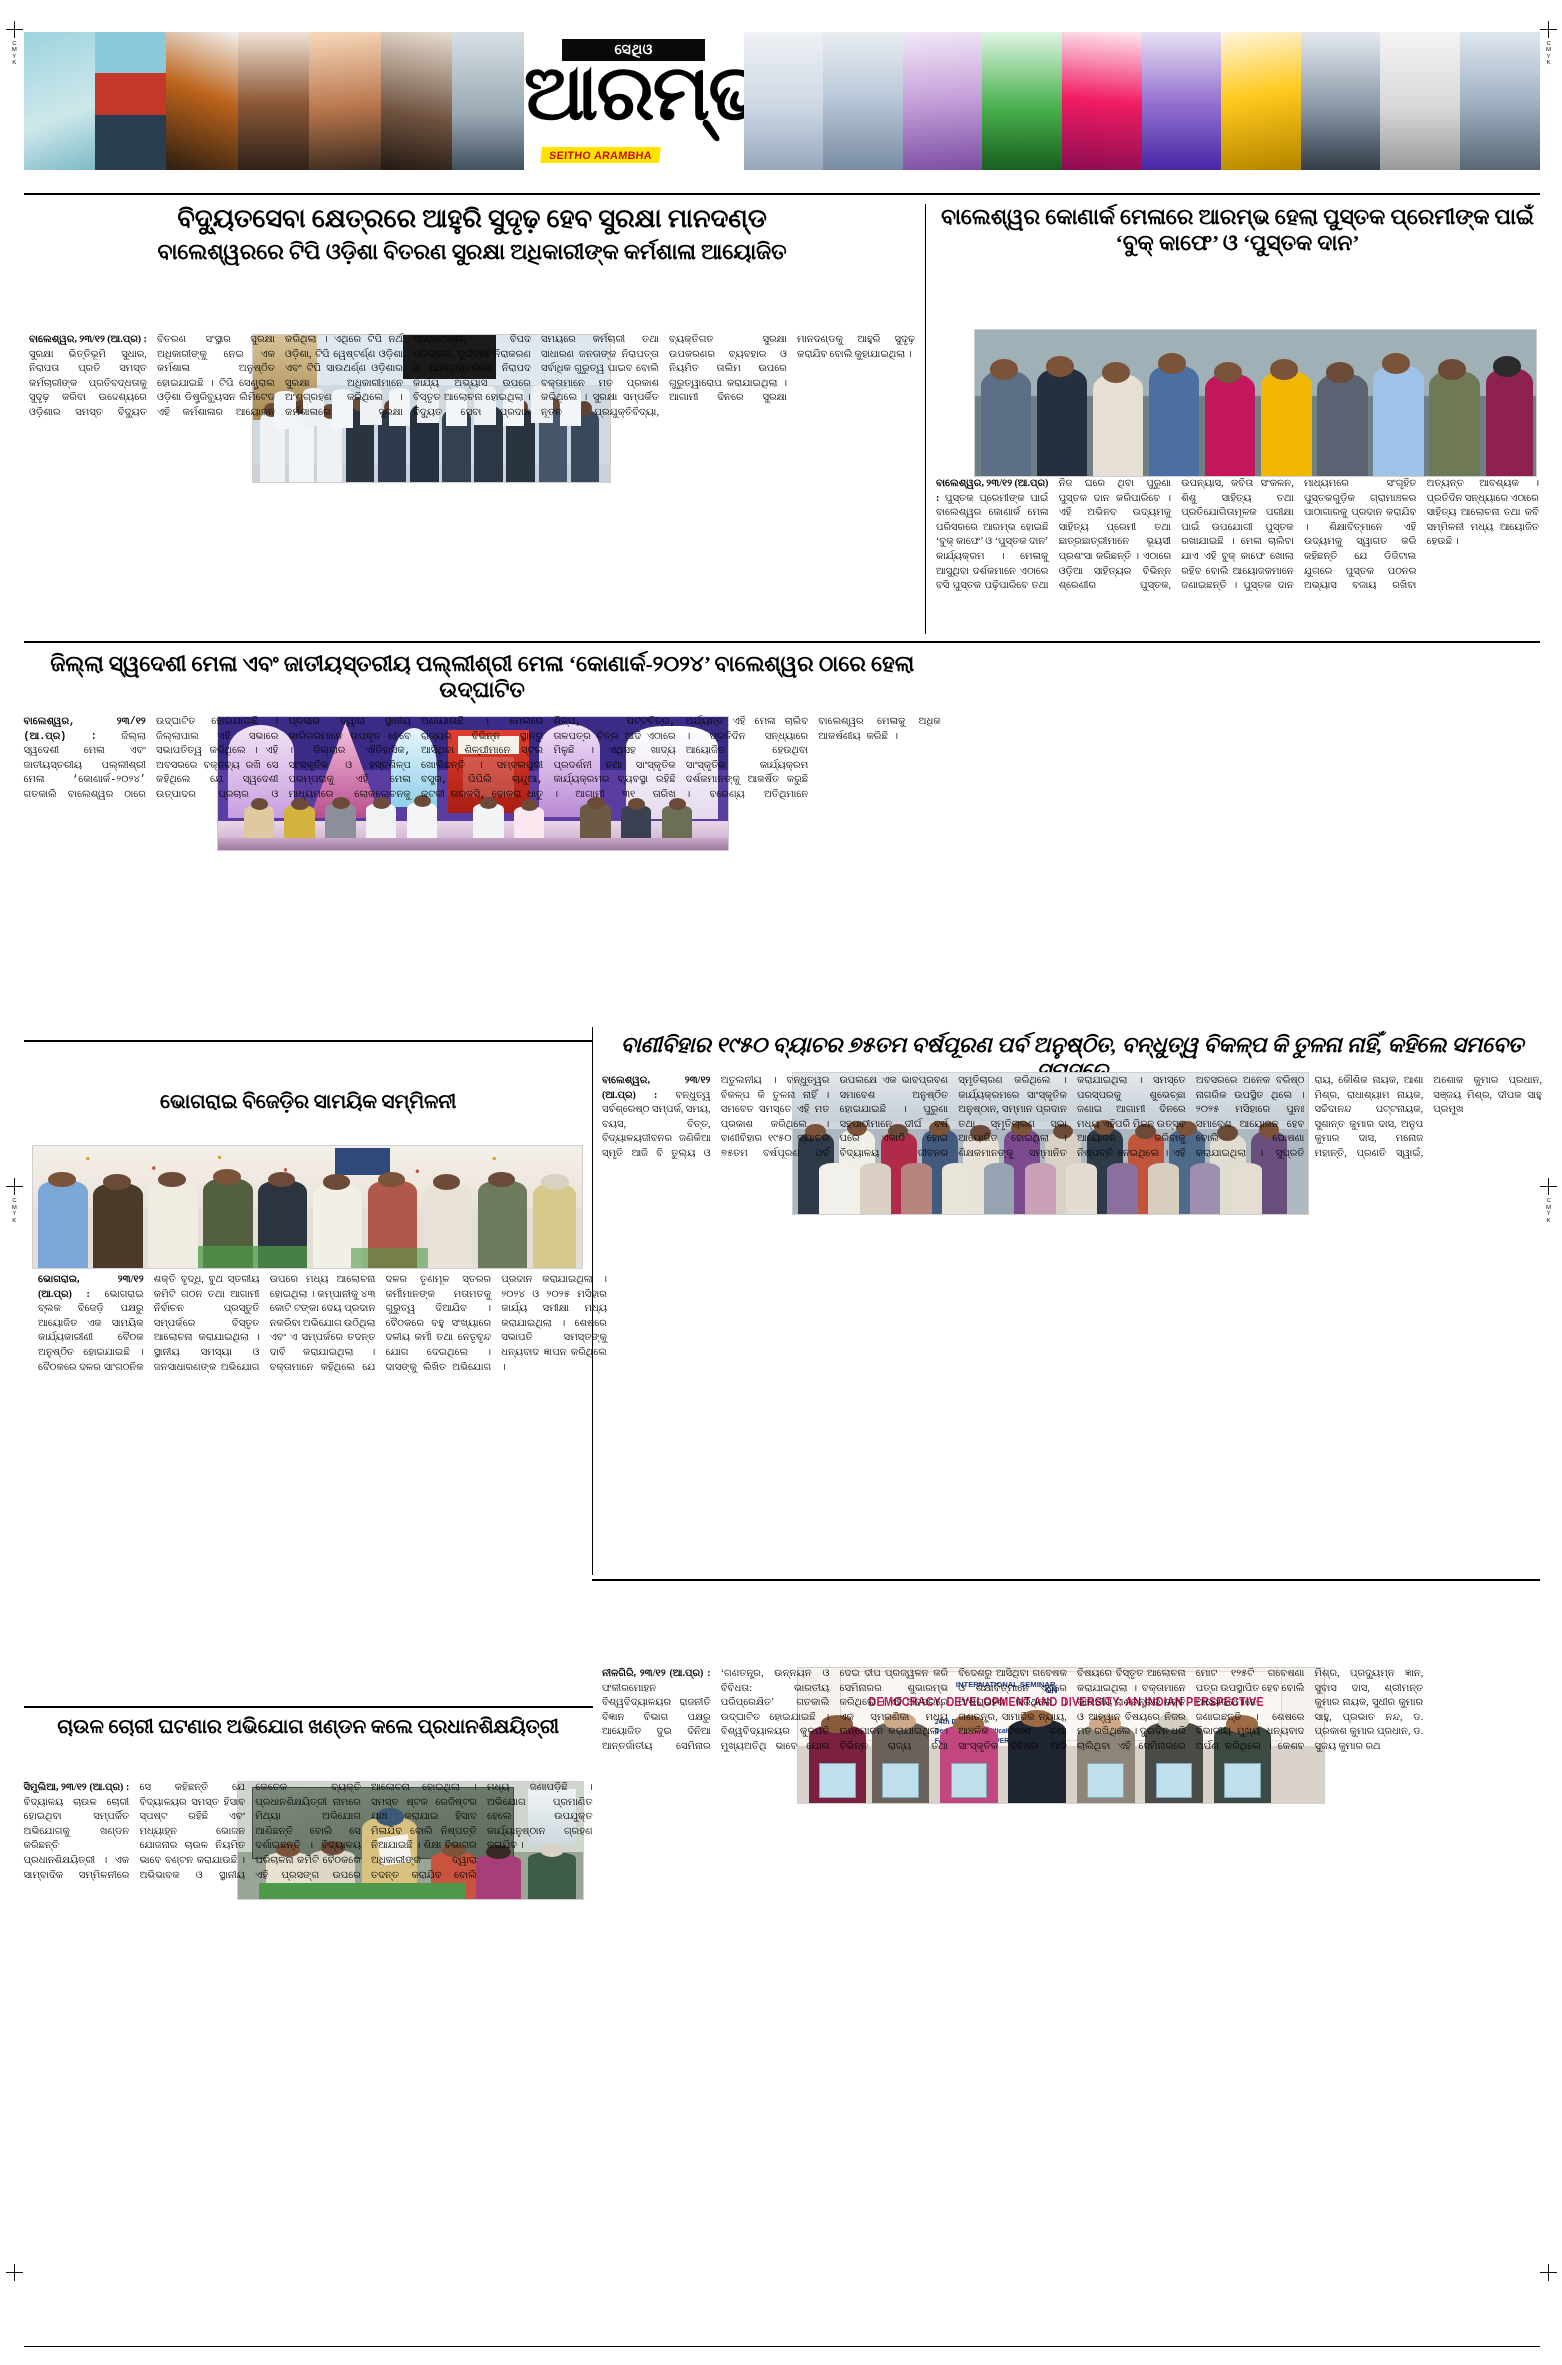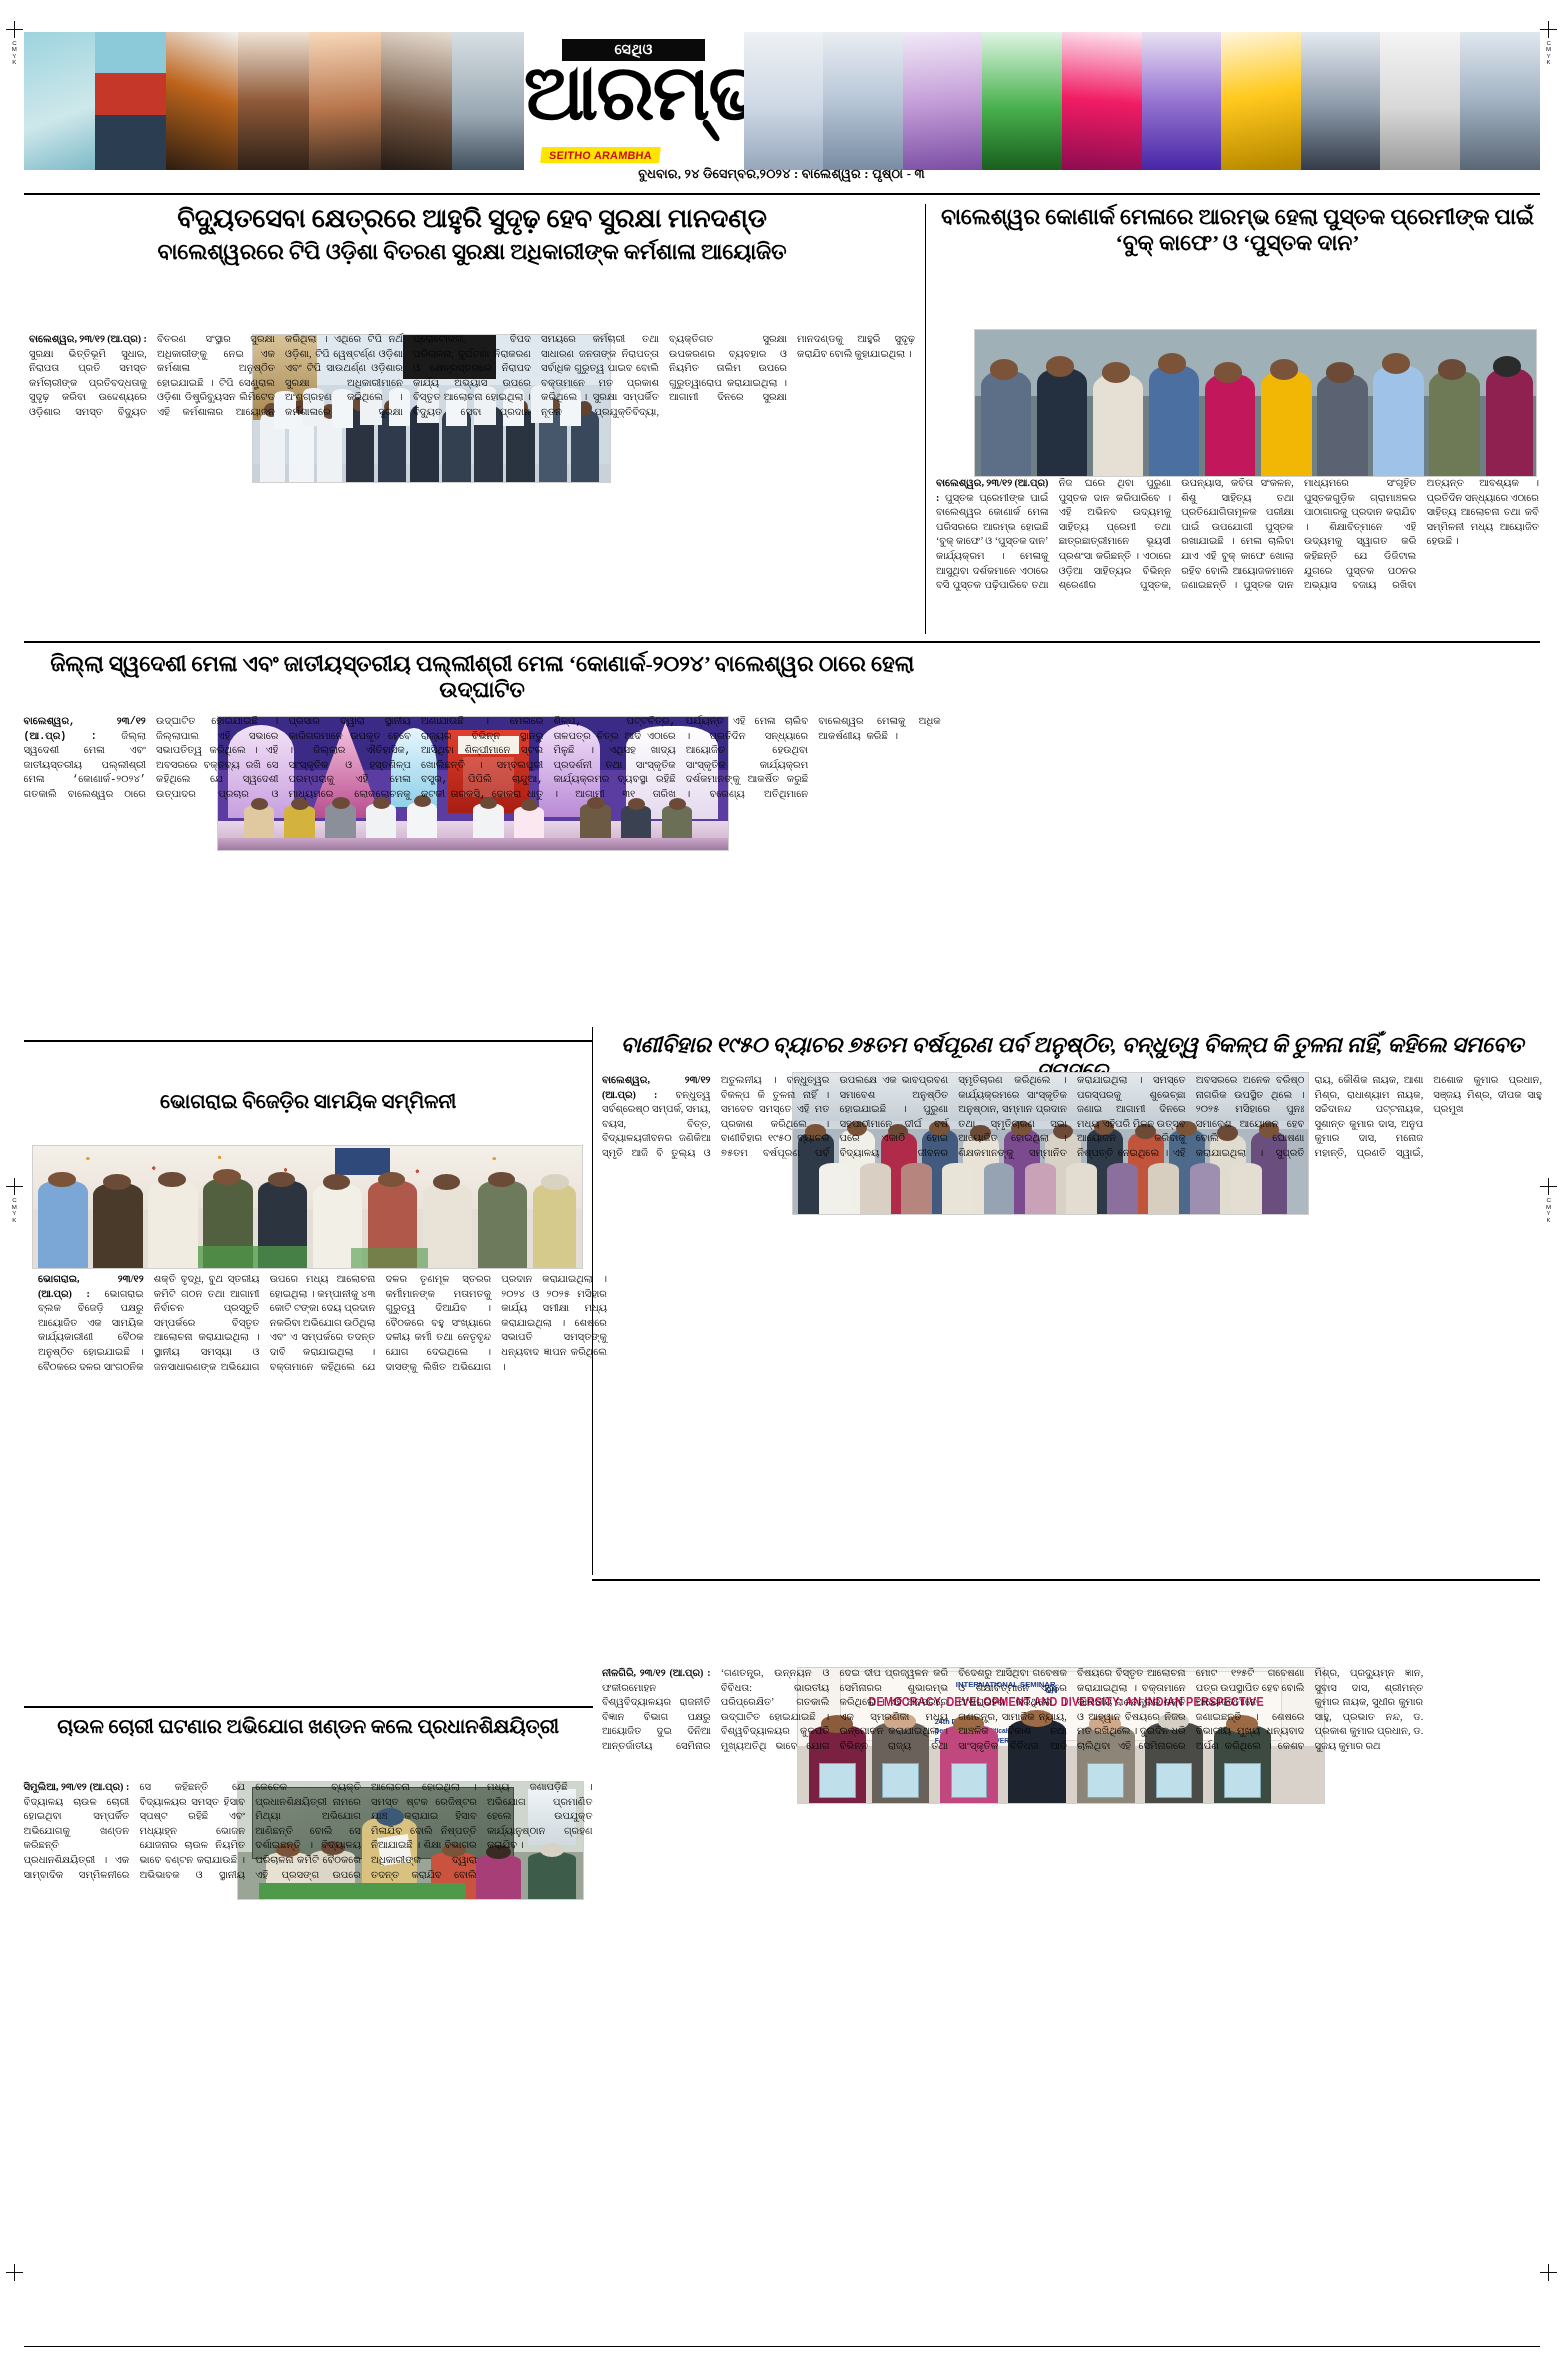--- a/index.html
+++ b/index.html
@@ -189,21 +189,20 @@
         <i style="background:linear-gradient(185deg,#fde8f1,#e91e63 50%,#880e4f);"></i>
         <i style="background:linear-gradient(180deg,#e8e0f2,#9575cd 50%,#4527a0);"></i>
         <i style="background:linear-gradient(170deg,#fff6e0,#ffca28 45%,#b08400);"></i>
         <i style="background:linear-gradient(180deg,#e4e9ef,#8a97a6 55%,#333c47);"></i>
         <i style="background:linear-gradient(180deg,#f4f4f4,#d8d8d8 55%,#9a9a9a);"></i>
         <i style="background:linear-gradient(180deg,#dfe7ee,#a3b2c2 50%,#5a6774);"></i>
       </div>
     </div>
   </div>
 
-  <div class="dateline">ବୁଧବାର, ୨୪ ଡିସେମ୍ବର,୨୦୨୪ : ବାଲେଶ୍ୱର : ପୃଷ୍ଠା - ୩</div>
 
   <div class="hrule" style="left:23.6px; top:193px; width:1516px;"></div>
 
   <div class="hl lg" style="left:29px; top:239px; width:886px;">ବାଲେଶ୍ୱରରେ ଟିପି ଓଡ଼ିଶା ବିତରଣ ସୁରକ୍ଷା ଅଧିକାରୀଙ୍କ କର୍ମଶାଳା ଆୟୋଜିତ</div>
   <div class="hl xl" style="left:29px; top:204px; width:886px;">ବିଦ୍ୟୁତସେବା କ୍ଷେତ୍ରରେ ଆହୁରି ସୁଦୃଢ଼ ହେବ ସୁରକ୍ଷା ମାନଦଣ୍ଡ</div>
 
   <div class="photo" style="left:252px; top:334px; width:359px; height:149px;">
     <div class="crowd">
       <div class="bg" style="background:linear-gradient(180deg,#dfe8ee 0 34%,#cfd9e2 34% 100%);"></div>
       <div style="position:absolute;left:0;top:0;width:18%;height:58%;background:linear-gradient(180deg,#d8c49a,#a8874f);"></div>

